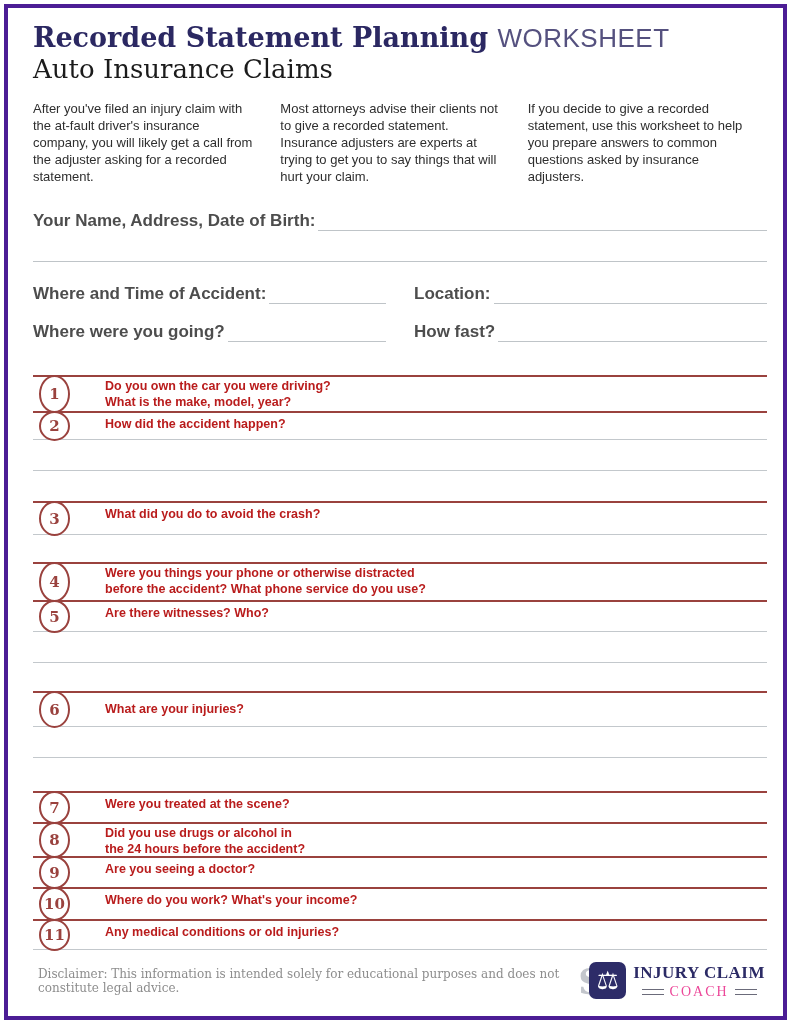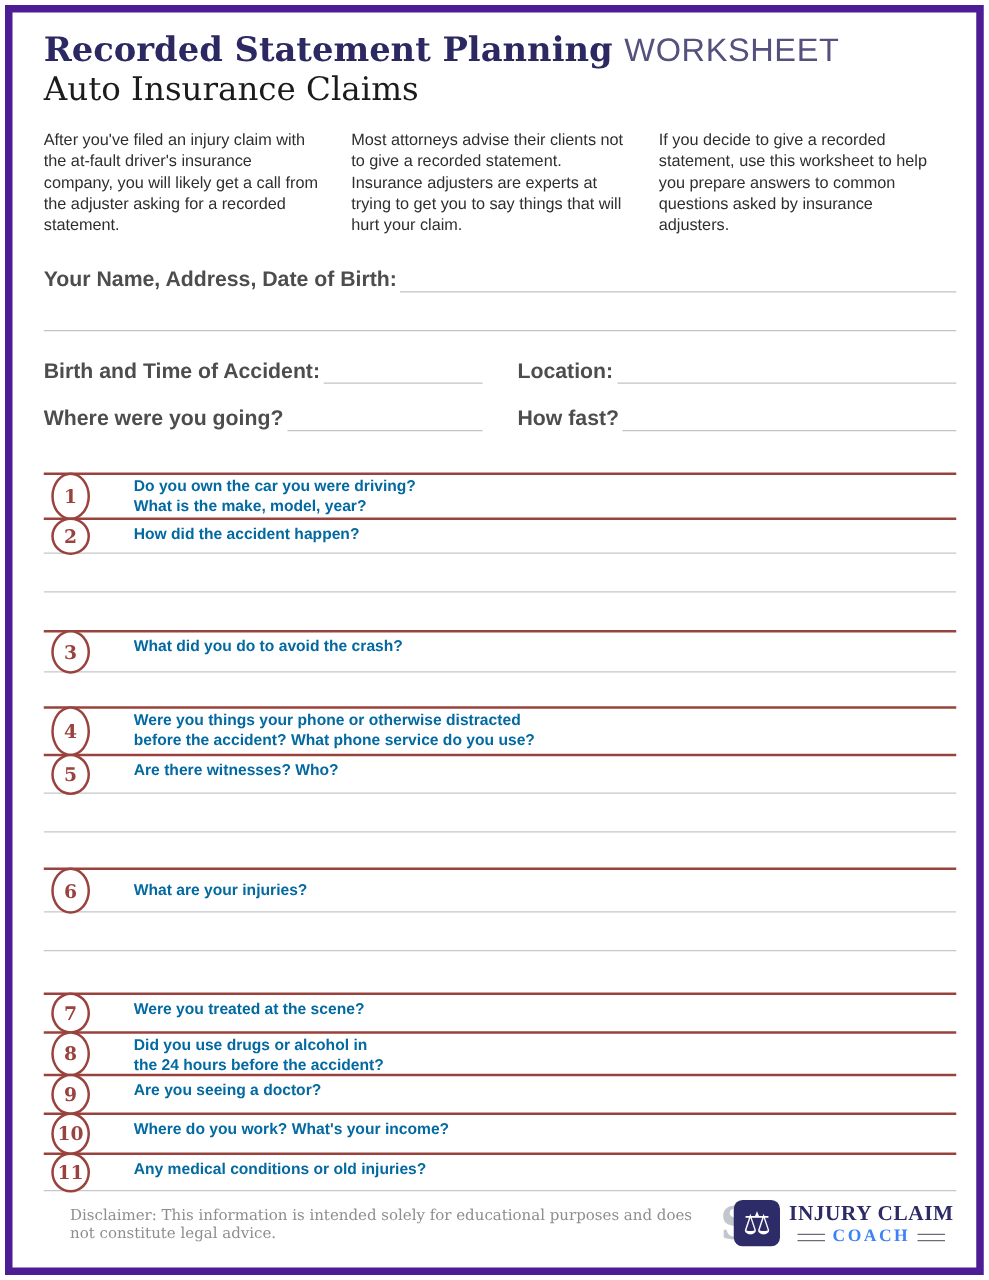--- a/index.html
+++ b/index.html
@@ -1,17 +1,17 @@
 <!DOCTYPE html>
 <html><head>
 <meta charset="utf-8">
 <style>
   html,body{margin:0;padding:0;background:#fff;}
   body{width:791px;height:1024px;position:relative;font-family:"Liberation Sans",sans-serif;}
-  .frame{position:absolute;left:4px;top:4px;right:4px;bottom:4px;border:6px solid #4c1d95;background:#fff;overflow:hidden;}
+  .frame{position:absolute;left:4px;top:4px;right:4px;bottom:4px;border:4px solid #4c1d95;background:#fff;overflow:hidden;}
   .content{padding:0 16px 0 25px;}
 
   
   .hdr{margin-top:14px;}
   .t1{font-family:"DejaVu Serif","Liberation Serif",serif;font-weight:bold;font-size:27px;line-height:32px;color:#2b2862;margin:0;}
   .t1 .accent{font-family:"Liberation Sans",sans-serif;font-weight:400;font-size:26px;color:#55517f;letter-spacing:0.5px;}
   .t2{font-family:"DejaVu Serif","Liberation Serif",serif;font-weight:400;font-size:26px;line-height:30px;color:#1b1b1b;margin:0;}
 
   
   .intro{margin-top:17px;display:grid;grid-template-columns:1fr 1fr 1fr;column-gap:8px;font-size:13px;line-height:1.3;color:#2e2e2e;}
@@ -25,39 +25,39 @@
   .f-grid{display:grid;grid-template-columns:1fr 1fr;column-gap:28px;}
   .mt22{margin-top:22px;} .mt18{margin-top:18px;}
 
   
   .questions{margin-top:33px;}
   .q{position:relative;border-top:2px solid #9a423e;padding:4px 8px 0 72px;box-sizing:border-box;}
   .q.two{padding-top:2px;}
   .badge{position:absolute;left:6px;top:-2px;bottom:-2px;width:31px;background:#fff;border:2px solid #9a423e;border-radius:50%;
          display:flex;align-items:center;justify-content:center;
          font-family:"DejaVu Serif","Liberation Serif",serif;font-weight:bold;font-size:15px;color:#9a423e;z-index:2;box-sizing:border-box;}
-  .q-text{font-weight:bold;font-size:12.5px;line-height:1.24;color:#0369a1;}
+  .q-text{font-weight:bold;font-size:12.5px;line-height:1.24;color:#b91c1c;}
   .ruled{border-bottom:1px solid #c3c8cc;}
   .ans{height:30px;border-bottom:1px solid #c3c8cc;}
   .h29{height:29px;} .h31{height:31px;} .h32{height:32px;} .h34{height:34px;} .h36{height:36px;} .h38{height:38px;}
   .sp27{height:27px;} .sp28{height:28px;} .sp30{height:30px;} .sp33{height:33px;}
 
   
-  .footer{position:absolute;left:46px;right:18px;bottom:14px;display:flex;justify-content:space-between;align-items:center;}
+  .footer{position:absolute;left:30px;right:18px;bottom:14px;display:flex;justify-content:space-between;align-items:center;}
   .disclaimer{font-family:"DejaVu Serif","Liberation Serif",serif;font-size:12px;color:#8d8d8d;}
   .logo{display:flex;align-items:center;gap:7px;}
   .logo-mark{position:relative;width:48px;height:42px;}
   .s-glyph{position:absolute;left:0;top:1px;font-family:"DejaVu Serif",serif;font-weight:bold;font-size:36px;line-height:40px;color:#c3c6cc;}
   .scale-box{position:absolute;left:11px;top:2px;width:37px;height:37px;background:#2d2c68;border-radius:7px;color:#fff;
              display:flex;align-items:center;justify-content:center;font-size:25px;}
   .logo-txt{display:flex;flex-direction:column;align-items:center;}
   .logo-l1{font-family:"Liberation Serif",serif;font-weight:bold;font-size:17px;letter-spacing:0.5px;color:#2c2b66;white-space:nowrap;}
   .logo-l2-row{display:flex;align-items:center;gap:6px;margin-top:1px;}
   .dbl{width:22px;height:4px;border-top:1px solid #6b6b7a;border-bottom:1px solid #6b6b7a;}
-  .logo-l2{font-family:"Liberation Serif",serif;font-weight:bold;font-size:14px;letter-spacing:2px;color:#3b82f6;}
+  .logo-l2{font-family:"Liberation Serif",serif;font-weight:normal;font-size:14px;letter-spacing:2px;color:#ec4899;}
 </style>
 </head>
 <body>
 
 <div class="frame">
   <div class="content">
 
     <div class="hdr">
       <h1 class="t1"><span>Recorded Statement Planning</span> <span class="accent">WORKSHEET</span></h1>
       <h2 class="t2">Auto Insurance Claims</h2>
@@ -71,21 +71,21 @@
 
     <div class="fields">
       <div class="f-row">
         <span>Your Name, Address, Date of Birth:</span>
         <span class="f-line"></span>
       </div>
       <div class="full-line"></div>
 
       <div class="f-grid mt22">
         <div class="f-row">
-          <span>Birth and Time of Accident:</span>
+          <span>Where and Time of Accident:</span>
           <span class="f-line"></span>
         </div>
         <div class="f-row">
           <span>Location:</span>
           <span class="f-line"></span>
         </div>
       </div>
 
       <div class="f-grid mt18">
         <div class="f-row">

